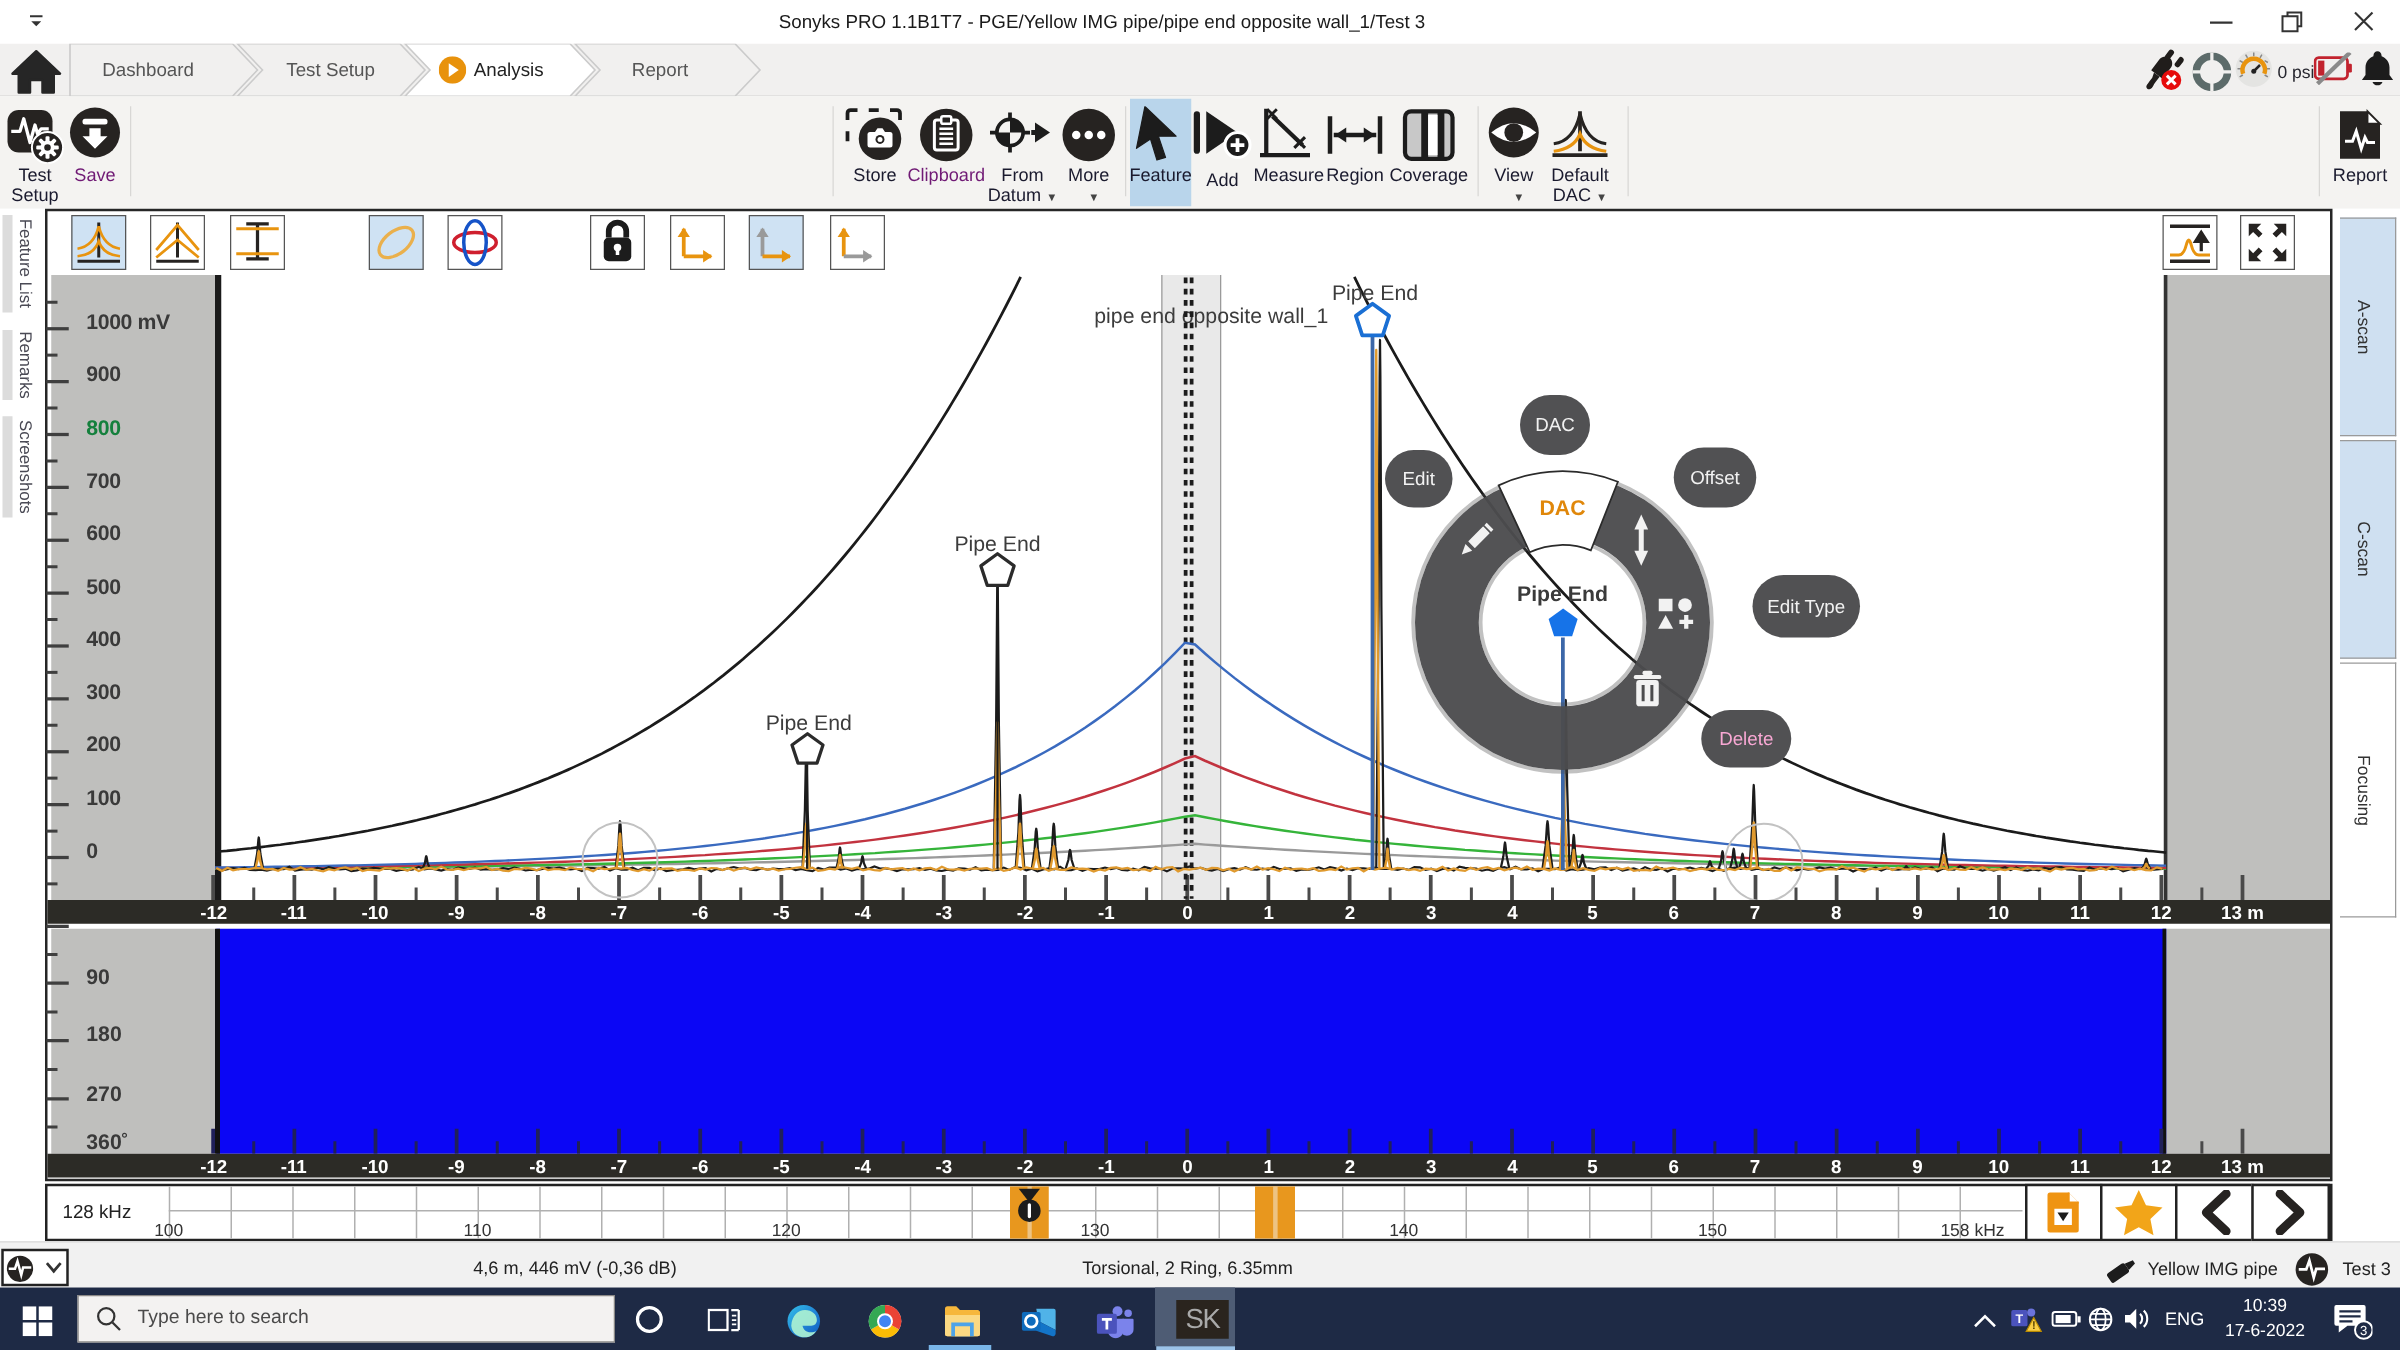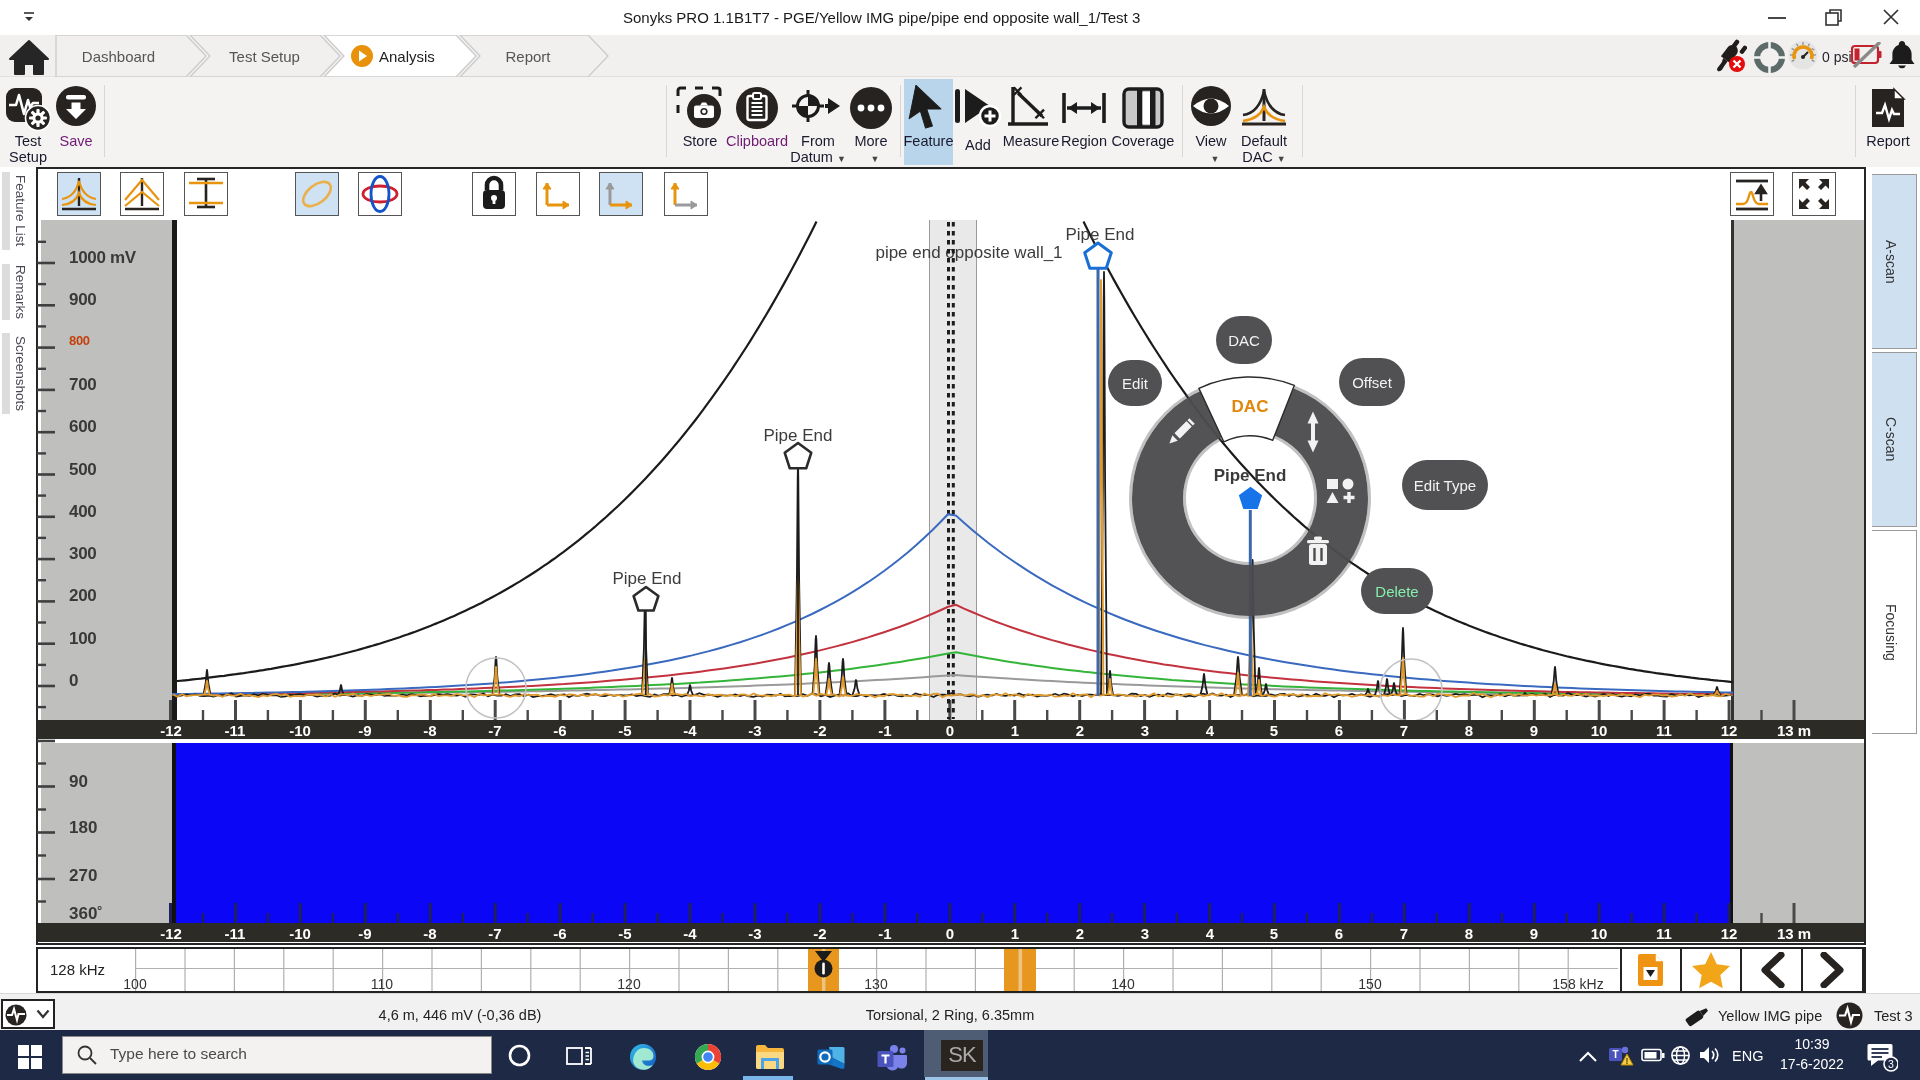--- a/index.html
+++ b/index.html
@@ -423,21 +423,21 @@
       <line x1="1" x2="10" y1="233.4" y2="233.4" stroke="#3f3f3f" stroke-width="2.4"></line>
       <line x1="1" x2="10" y1="275.6" y2="275.6" stroke="#3f3f3f" stroke-width="2.4"></line>
       <line x1="1" x2="10" y1="317.9" y2="317.9" stroke="#3f3f3f" stroke-width="2.4"></line>
       <line x1="1" x2="10" y1="360.2" y2="360.2" stroke="#3f3f3f" stroke-width="2.4"></line>
       <line x1="1" x2="10" y1="402.5" y2="402.5" stroke="#3f3f3f" stroke-width="2.4"></line>
       <line x1="1" x2="10" y1="444.9" y2="444.9" stroke="#3f3f3f" stroke-width="2.4"></line>
       <line x1="1" x2="10" y1="487.1" y2="487.1" stroke="#3f3f3f" stroke-width="2.4"></line>
     </svg>
     <div class="abs" style="left:69px;top:248px;font-size:17px;font-weight:700;color:#3a3a3a;letter-spacing:-0.3px">1000 mV</div>
     <div class="abs" style="left:69px;top:290px;font-size:17px;font-weight:700;color:#3a3a3a;letter-spacing:-0.3px">900</div>
-    <div class="abs" style="left:69px;top:333px;font-size:13px;font-weight:700;color:#c2410c;letter-spacing:-0.3px">800</div>
+    <div class="abs" style="left:69px;top:333px;font-size:17px;font-weight:700;color:#15803d;letter-spacing:-0.3px">800</div>
     <div class="abs" style="left:69px;top:375px;font-size:17px;font-weight:700;color:#3a3a3a;letter-spacing:-0.3px">700</div>
     <div class="abs" style="left:69px;top:417px;font-size:17px;font-weight:700;color:#3a3a3a;letter-spacing:-0.3px">600</div>
     <div class="abs" style="left:69px;top:460px;font-size:17px;font-weight:700;color:#3a3a3a;letter-spacing:-0.3px">500</div>
     <div class="abs" style="left:69px;top:502px;font-size:17px;font-weight:700;color:#3a3a3a;letter-spacing:-0.3px">400</div>
     <div class="abs" style="left:69px;top:544px;font-size:17px;font-weight:700;color:#3a3a3a;letter-spacing:-0.3px">300</div>
     <div class="abs" style="left:69px;top:586px;font-size:17px;font-weight:700;color:#3a3a3a;letter-spacing:-0.3px">200</div>
     <div class="abs" style="left:69px;top:629px;font-size:17px;font-weight:700;color:#3a3a3a;letter-spacing:-0.3px">100</div>
     <div class="abs" style="left:69px;top:671px;font-size:17px;font-weight:700;color:#3a3a3a;letter-spacing:-0.3px">0</div>
     <div class="abs" style="left:929px;top:220px;width:48px;height:500px;background:#e9e9e9;border-left:1px solid #9a9a9a;border-right:1px solid #9a9a9a"></div>
     <svg class="abs" style="left:38px;top:698px" width="1826px" height="22" viewBox="0 0 1826 22">
@@ -725,21 +725,21 @@
       </g>
     </svg>
     <div class="abs ct" style="left:1200px;top:466px;width:100px;font-size:17px;font-weight:700;color:#3a3a3a">Pipe End</div>
     <svg class="abs" style="left:1237px;top:486px" width="27" height="26" viewBox="0 0 34 34">
       <polygon points="17,1 32.2,12.1 26.4,30 7.6,30 1.8,12.1" fill="#1673e8"></polygon>
     </svg>
     <div class="abs" style="left:1216px;top:316px;width:56px;height:48px;background:#515153;border-radius:24.0px;color:#f2f2f2;font-size:15px;display:flex;align-items:center;justify-content:center">DAC</div>
     <div class="abs" style="left:1108px;top:360px;width:54px;height:46px;background:#515153;border-radius:23.0px;color:#f2f2f2;font-size:15px;display:flex;align-items:center;justify-content:center">Edit</div>
     <div class="abs" style="left:1339px;top:358px;width:66px;height:48px;background:#515153;border-radius:24.0px;color:#f2f2f2;font-size:15px;display:flex;align-items:center;justify-content:center">Offset</div>
     <div class="abs" style="left:1402px;top:460px;width:86px;height:50px;background:#515153;border-radius:25.0px;color:#f2f2f2;font-size:15px;display:flex;align-items:center;justify-content:center">Edit Type</div>
-    <div class="abs" style="left:1361px;top:568px;width:72px;height:46px;background:#515153;border-radius:23.0px;color:#86efac;font-size:15px;display:flex;align-items:center;justify-content:center">Delete</div>
+    <div class="abs" style="left:1361px;top:568px;width:72px;height:46px;background:#515153;border-radius:23.0px;color:#f9a8d4;font-size:15px;display:flex;align-items:center;justify-content:center">Delete</div>
     <div class="abs" style="left:36px;top:947px;width:1830px;height:46px;background:#fff;border:2px solid #222"></div>
     <svg class="abs" style="left:38px;top:949px" width="1826" height="42" viewBox="0 0 1826 42">
       <line x1="97.6" y1="0" x2="97.6" y2="42" stroke="#b0b0b0" stroke-width="1.2"></line>
       <line x1="147.0" y1="0" x2="147.0" y2="42" stroke="#b0b0b0" stroke-width="1.2"></line>
       <line x1="196.4" y1="0" x2="196.4" y2="42" stroke="#b0b0b0" stroke-width="1.2"></line>
       <line x1="245.8" y1="0" x2="245.8" y2="42" stroke="#b0b0b0" stroke-width="1.2"></line>
       <line x1="295.2" y1="0" x2="295.2" y2="42" stroke="#b0b0b0" stroke-width="1.2"></line>
       <line x1="344.6" y1="0" x2="344.6" y2="42" stroke="#b0b0b0" stroke-width="1.2"></line>
       <line x1="394.0" y1="0" x2="394.0" y2="42" stroke="#b0b0b0" stroke-width="1.2"></line>
       <line x1="443.4" y1="0" x2="443.4" y2="42" stroke="#b0b0b0" stroke-width="1.2"></line>

